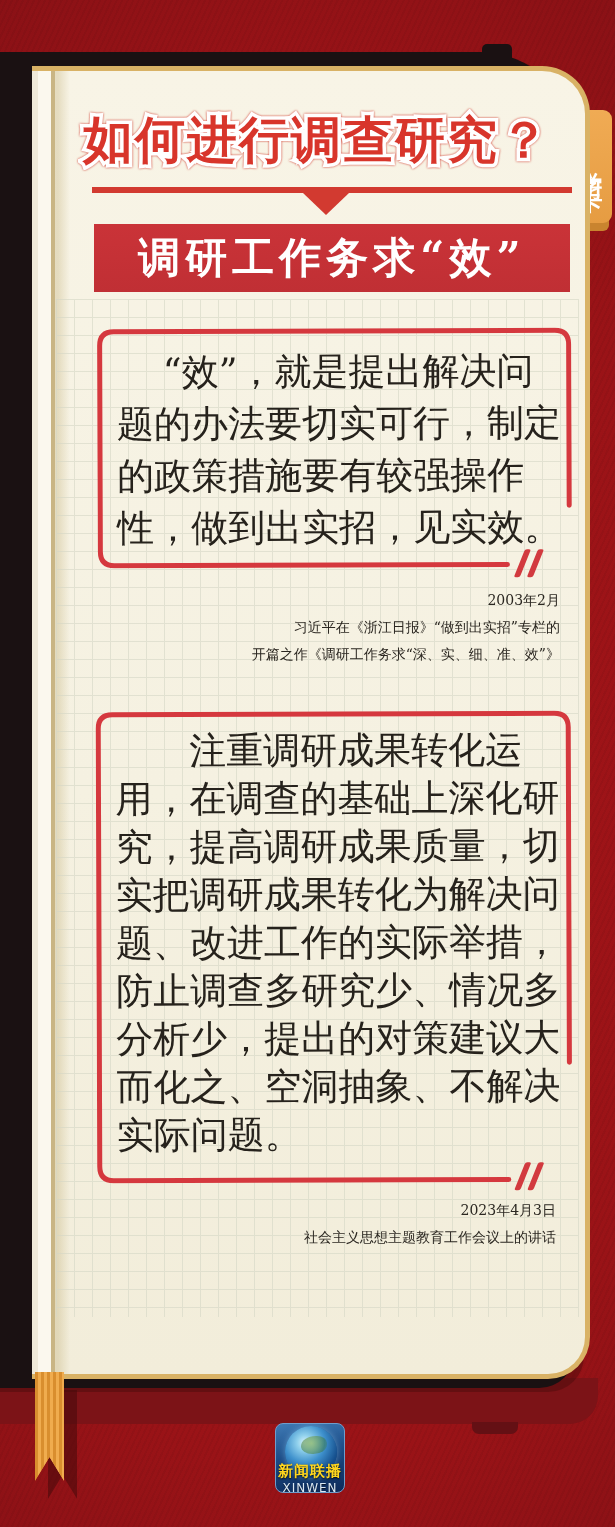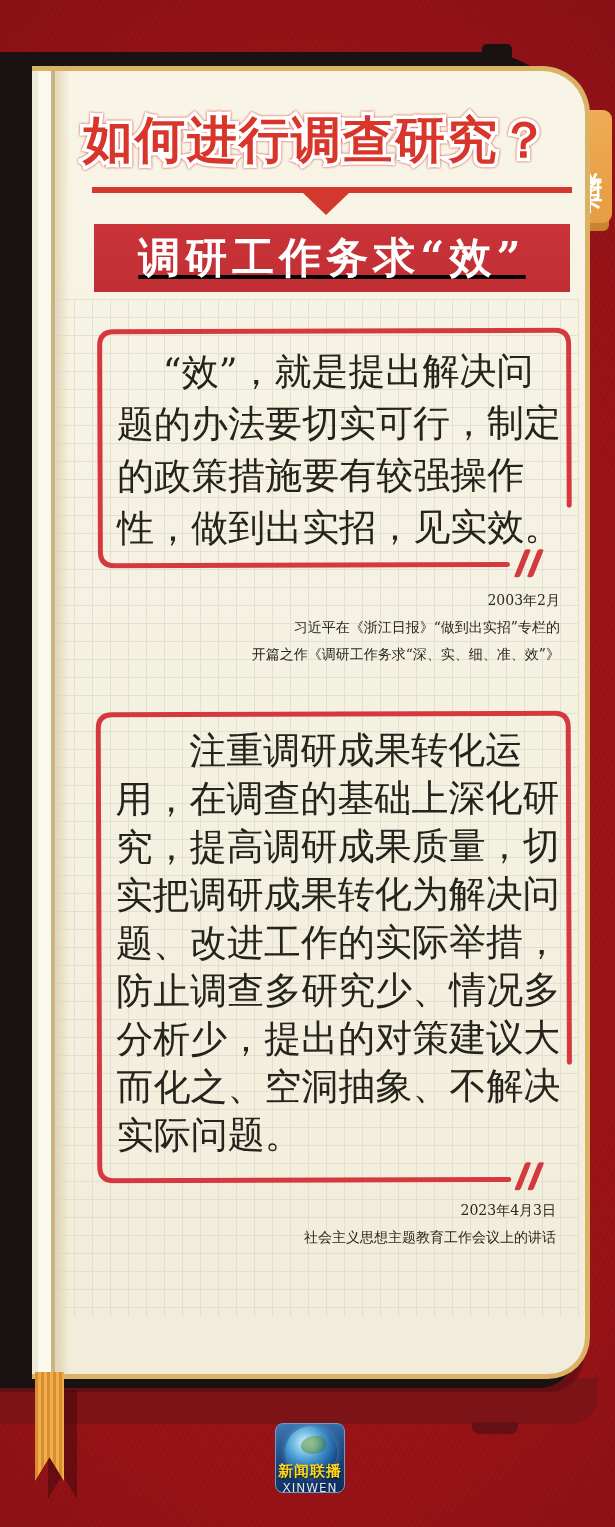--- a/index.html
+++ b/index.html
@@ -44,21 +44,21 @@
   
   .title{left:20px;top:36px;width:530px;text-align:center;
     font-size:50px;font-weight:bold;letter-spacing:2px;color:#d8352b;
     font-family:"DejaVu Sans",sans-serif;
     -webkit-text-stroke:7px #ffffff;paint-order:stroke fill;
     filter:drop-shadow(0 0 1px rgba(206,44,32,.95));}
   .divider{left:60px;top:116px;width:480px;height:6px;background:#d23a30;}
   .divider-triangle{left:271px;top:122px;width:0;height:0;
     border-left:23px solid transparent;border-right:23px solid transparent;border-top:22px solid #d23a30;}
   .banner{left:62px;top:153px;width:476px;height:68px;background:linear-gradient(180deg,#ca3338,#c02f34);
-    display:flex;align-items:center;justify-content:center;text-decoration:underline;}
+    display:flex;align-items:center;justify-content:center;}
   .banner-text{color:#fff;font-size:42px;font-weight:bold;letter-spacing:5px;font-family:"DejaVu Serif",serif;}
 
   
   .qbox{transform:rotate(-0.2deg);}
   .qbox svg{position:absolute;left:0;top:0;}
   .qbox1{left:65px;top:257px;width:475px;height:240px;}
   .qbox2{left:64px;top:640px;width:476px;height:472px;}
   .qtext{position:absolute;left:20px;top:0;right:10px;color:#26221c;
     font-family:"DejaVu Serif",serif;font-size:37px;}
   .qbox1 .qtext{top:18px;}

